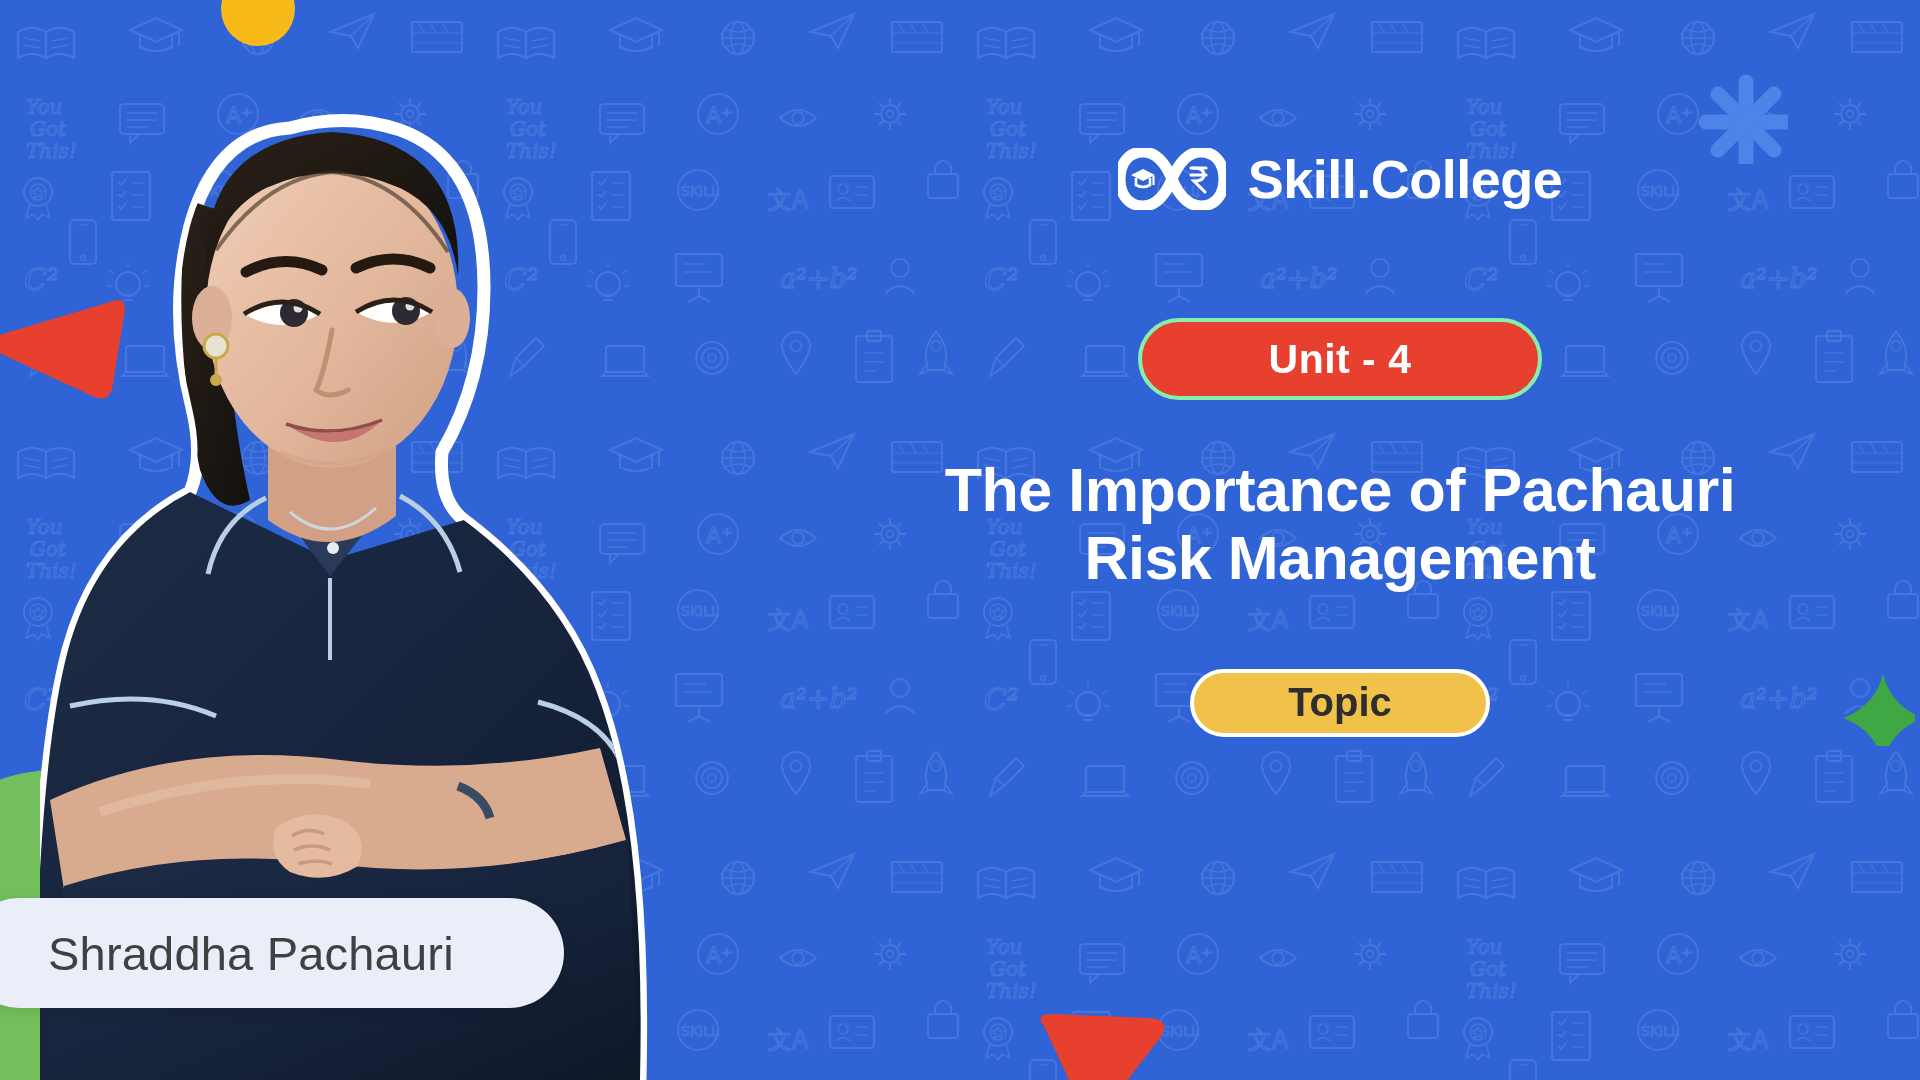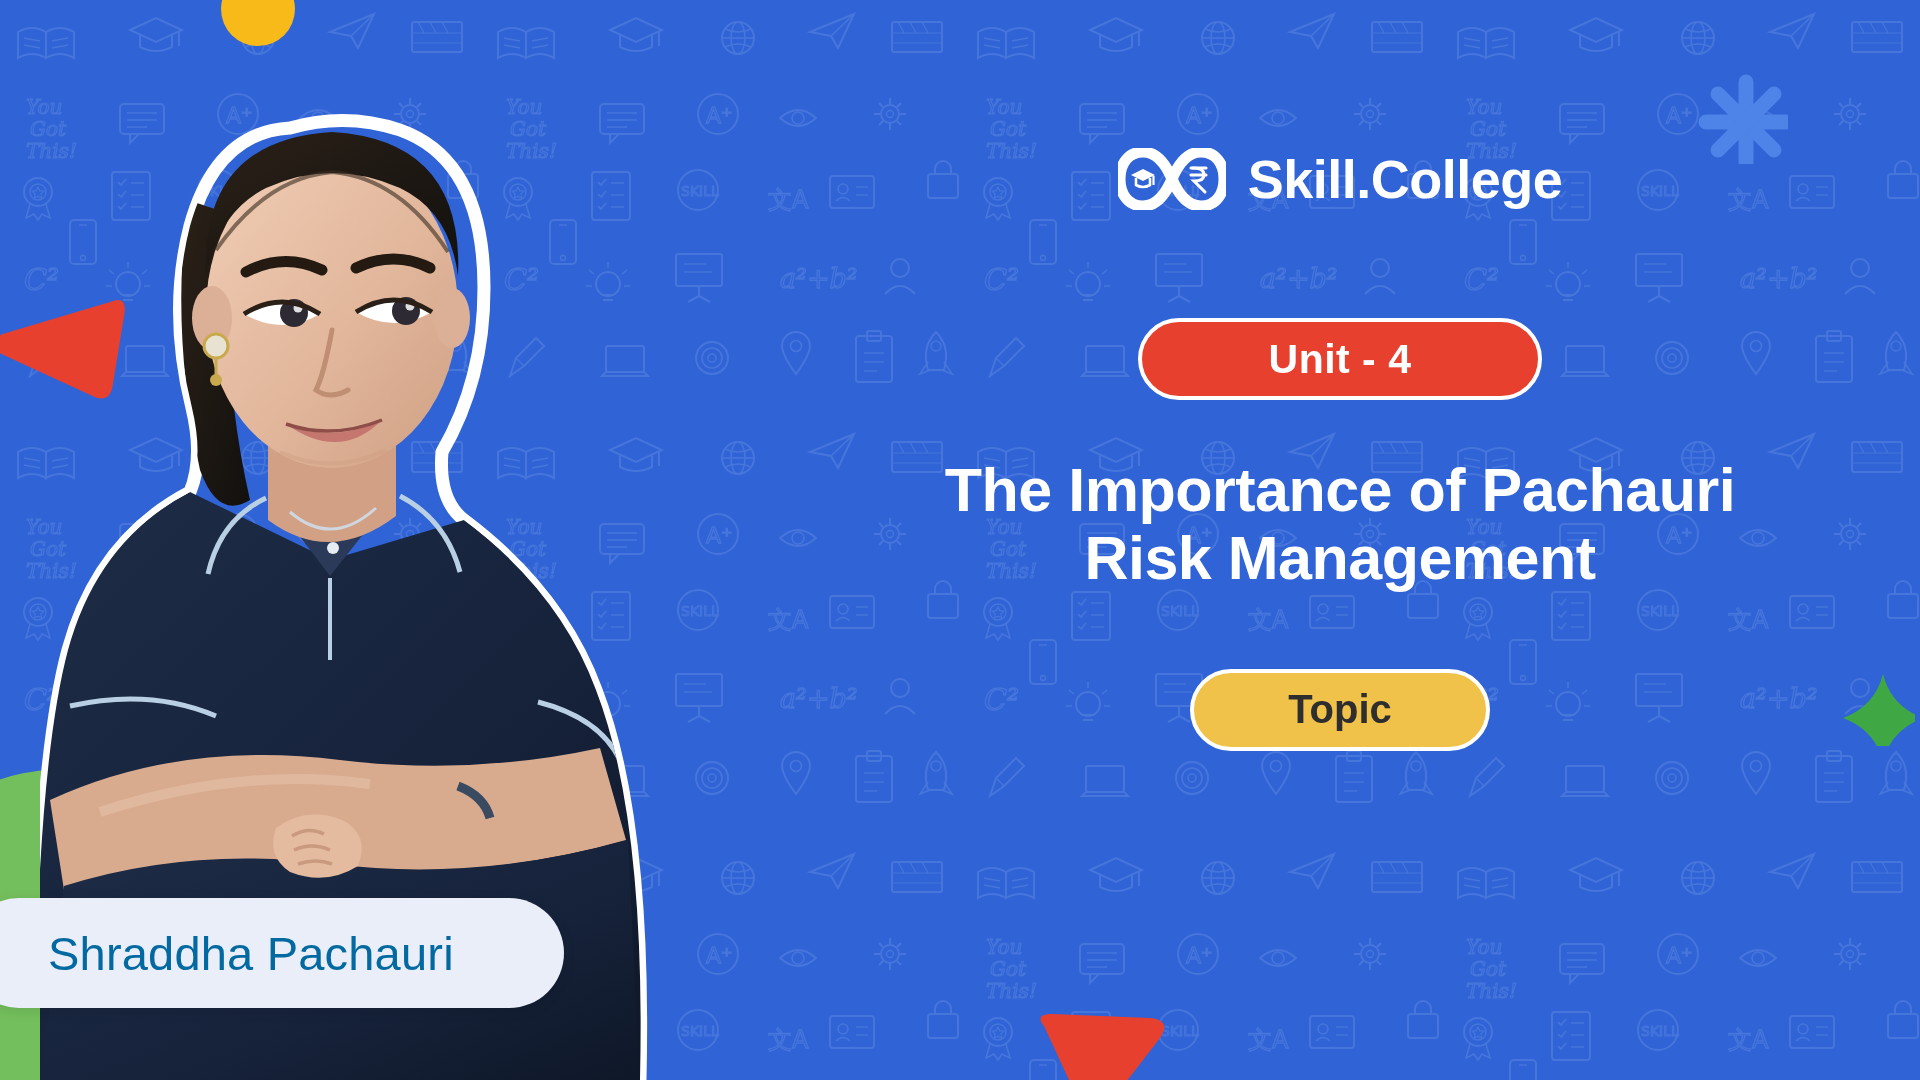--- a/index.html
+++ b/index.html
@@ -66,21 +66,21 @@
     height:110px;
     background:#e9eef8;
     border-radius:56px;
     display:flex; align-items:center;
     padding-left:84px; padding-right:80px;
     box-shadow:0 3px 14px rgba(0,0,0,.10);
     z-index:6;
   }
   .nameplate .nm {
     font-size:47px;
-    color:#0369a1;
+    color:#404040;
     letter-spacing:.2px;
     white-space:nowrap;
     font-weight:400;
   }
 
   
   .content {
     position:absolute;
     left:760px; top:12px;
     width:1160px; height:1080px;
@@ -98,21 +98,21 @@
   .logo-mark { width:108px; height:62px; flex:none; }
   .logo-text {
     font-size:54px; font-weight:700; color:#ffffff;
     letter-spacing:-.5px; white-space:nowrap;
   }
 
   
   .unit-pill {
     margin-top:108px;
     background:#e8402e;
-    border:4px solid #ffffff;
+    border:4px solid #86efac;
     border-radius:44px;
     height:82px;
     min-width:404px;
     display:flex; align-items:center; justify-content:center;
     padding:0 58px;
   }
   .unit-pill .lbl {
     color:#ffffff;
     font-size:41px;
     font-weight:700;
@@ -132,21 +132,21 @@
     max-width:1000px;
   }
   .title .ln { display:block; }
 
   
   .topic-pill {
     margin-top:76px;
     background:#f0c24a;
     border:4px solid #ffffff;
     border-radius:42px;
-    height:82px;
+    height:68px;
     min-width:300px;
     display:flex; align-items:center; justify-content:center;
     padding:0 58px;
   }
   .topic-pill .lbl {
     color:#2e2e2e;
     font-size:40px;
     font-weight:700;
     white-space:nowrap;
   }

